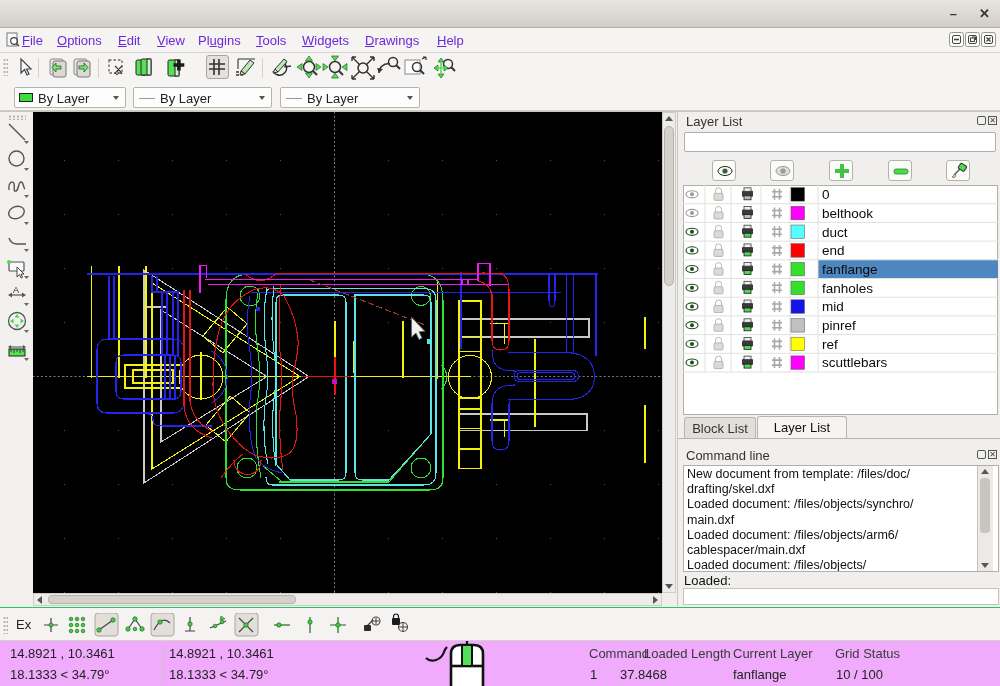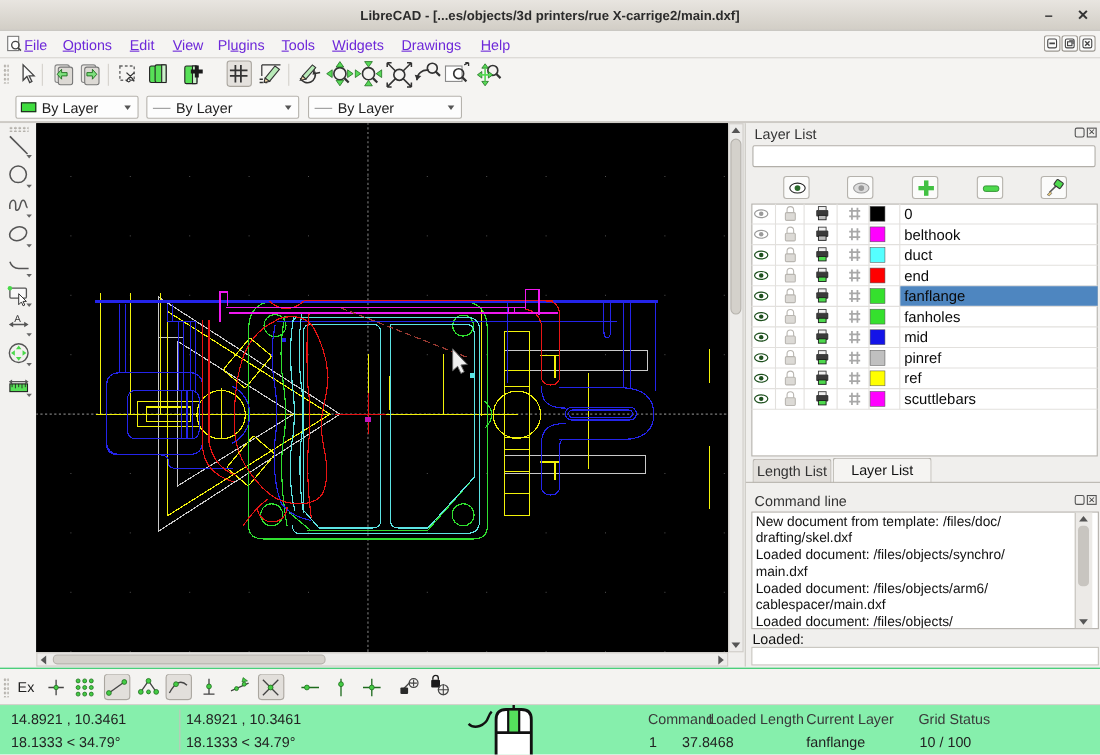--- a/index.html
+++ b/index.html
@@ -16,32 +16,31 @@
 #combobar { left:0; top:85px; width:1000px; height:26px; background:#f5f4f2; border-bottom:1px solid #d0cdc8; }
 .combo { position:absolute; top:2px; height:21px; background:#fdfdfd; border:1px solid #b6b3ad; border-radius:2px; font-size:13px; color:#222; }
 .combo .arr { position:absolute; right:6px; top:8px; width:0; height:0; border-left:3.5px solid transparent; border-right:3.5px solid transparent; border-top:4px solid #555; }
 #mainarea { left:0; top:111px; width:1000px; height:496px; background:#f0efed; border-top:1px solid #c9c6c0; }
 #lefttools { left:0; top:112px; width:33px; height:494px; background:#f2f1ef; }
 #canvas { left:33px; top:112px; width:629px; height:481px; background:#000; }
 #vscroll { left:662px; top:112px; width:14px; height:481px; background:#edecea; border:1px solid #cfccc7; }
 #hscroll { left:33px; top:593px; width:629px; height:13px; background:#edecea; border:1px solid #cfccc7; }
 #rightpanel { left:677px; top:112px; width:323px; height:494px; background:#f0efed; border-left:1px solid #c9c6c0; }
 #snapbar { left:0; top:607px; width:1000px; height:33px; background:#f4f3f1; border-top:1px solid #22c55e; }
-#statusbar { left:0; top:640px; width:1000px; height:46px; background:#86efac; border-top:1px solid #d5d2cc; font-size:13px; color:#222; }
+#statusbar { left:0; top:640px; width:1000px; height:46px; background:#f0abfc; border-top:1px solid #d5d2cc; font-size:13px; color:#222; }
 .tbtn { position:absolute; top:57px; width:24px; height:22px; }
 .pressed { background:#e4e1dd; border:1px solid #aaa69f; border-radius:3px; }
 .sep { position:absolute; top:58px; width:1px; height:20px; background:#d4d1cb; }
 .handle { position:absolute; width:5px; height:18px; background-image:radial-gradient(circle, #b5b2ac 1px, transparent 1.2px); background-size:3px 4px; }
 .lybtn { width:24px; height:21px; background:#fbfbfa; border:1px solid #b5b2ac; border-radius:3px; }
 .ptitle { font-size:13px; color:#333; }
 </style>
 </head>
 <body>
 <div id="titlebar" class="abs">
-    <div id="title" class="abs">LibreCAD - [...es/objects/3d  printers/rue  X-carrige2/main.dxf]</div>
 <div id="winbtns" class="abs"><span style="margin-right:22px">–</span><span>✕</span></div>
   </div>
 
 <div id="menubar" class="abs">
 <svg class="abs" style="left:6px;top:4px" width="15" height="16" viewBox="0 0 15 16">
       <rect x="1" y="1" width="10" height="13" fill="#fdfdfd" stroke="#777" stroke-width="1"></rect>
       <circle cx="8" cy="9" r="3.4" fill="none" stroke="#444" stroke-width="1.2"></circle>
       <line x1="10.5" y1="11.5" x2="13" y2="14" stroke="#444" stroke-width="1.4"></line>
     </svg>
 <span class="menu" style="left:22px"><u>F</u>ile</span>
@@ -576,21 +575,21 @@
           <rect x="61" y="171.1" width="7" height="3.5" fill="#f0f0f0" stroke="#3a3a3a" stroke-width="0.8"></rect>
           <rect x="61" y="179.1" width="7" height="4" fill="#4dd94d" stroke="#1a1a1a" stroke-width="0.8"></rect>
         </g>
 <g stroke="#a8a8a8" stroke-width="1.6">
           <path d="M89,175.1 h10 M89,180.1 h10 M91.5,172.1 v11 M96.5,172.1 v11"></path>
         </g>
 <rect x="108" y="170.9" width="13.5" height="13.5" fill="#ff00ff" stroke="#555" stroke-width="0.5"></rect>
 <text x="139" y="182.3" font-size="13.5" fill="#0a0a0a">scuttlebars</text>
 </svg></div>
 
-<div class="abs" style="left:6px;top:305px;width:72px;height:22px;background:#e2dfdb;border:1px solid #b8b5af;border-bottom:none;border-radius:3px 3px 0 0;font-size:13px;color:#333;text-align:center;line-height:21px;">Length List</div>
+<div class="abs" style="left:6px;top:305px;width:72px;height:22px;background:#e2dfdb;border:1px solid #b8b5af;border-bottom:none;border-radius:3px 3px 0 0;font-size:13px;color:#333;text-align:center;line-height:21px;">Block List</div>
 <div class="abs" style="left:79px;top:304px;width:90px;height:23px;background:#f5f4f2;border:1px solid #b8b5af;border-bottom:none;border-radius:3px 3px 0 0;font-size:13px;color:#111;text-align:center;line-height:22px;">Layer List</div>
 <div class="abs" style="left:0;top:326px;width:323px;height:1px;background:#b8b5af;"></div>
 
 <div class="abs ptitle" style="left:8px;top:336px;">Command line</div>
 <div class="abs" style="right:14px;top:338px;width:9px;height:9px;border:1px solid #555;border-radius:2px;"></div>
 <div class="abs" style="right:3px;top:338px;width:9px;height:9px;border:1px solid #555;font-size:8px;line-height:8px;text-align:center;color:#444;">✕</div>
 <div class="abs" style="left:5px;top:353px;width:316px;height:107px;background:#fff;border:1px solid #b2afa9;font-size:12.5px;color:#111;line-height:15.2px;padding:1px 3px;overflow:hidden;">New document from template: /files/doc/<br>drafting/skel.dxf<br>Loaded document: /files/objects/synchro/<br>main.dxf<br>Loaded document: /files/objects/arm6/<br>cablespacer/main.dxf<br>Loaded document: /files/objects/</div>
 <div class="abs" style="left:299px;top:354px;width:16px;height:105px;background:#eceae7;border-left:1px solid #c5c2bc;">
 <div class="abs" style="left:3px;top:3px;width:0;height:0;border-left:4px solid transparent;border-right:4px solid transparent;border-bottom:5px solid #555;"></div>
 <div class="abs" style="left:3px;bottom:3px;width:0;height:0;border-left:4px solid transparent;border-right:4px solid transparent;border-top:5px solid #555;"></div>

